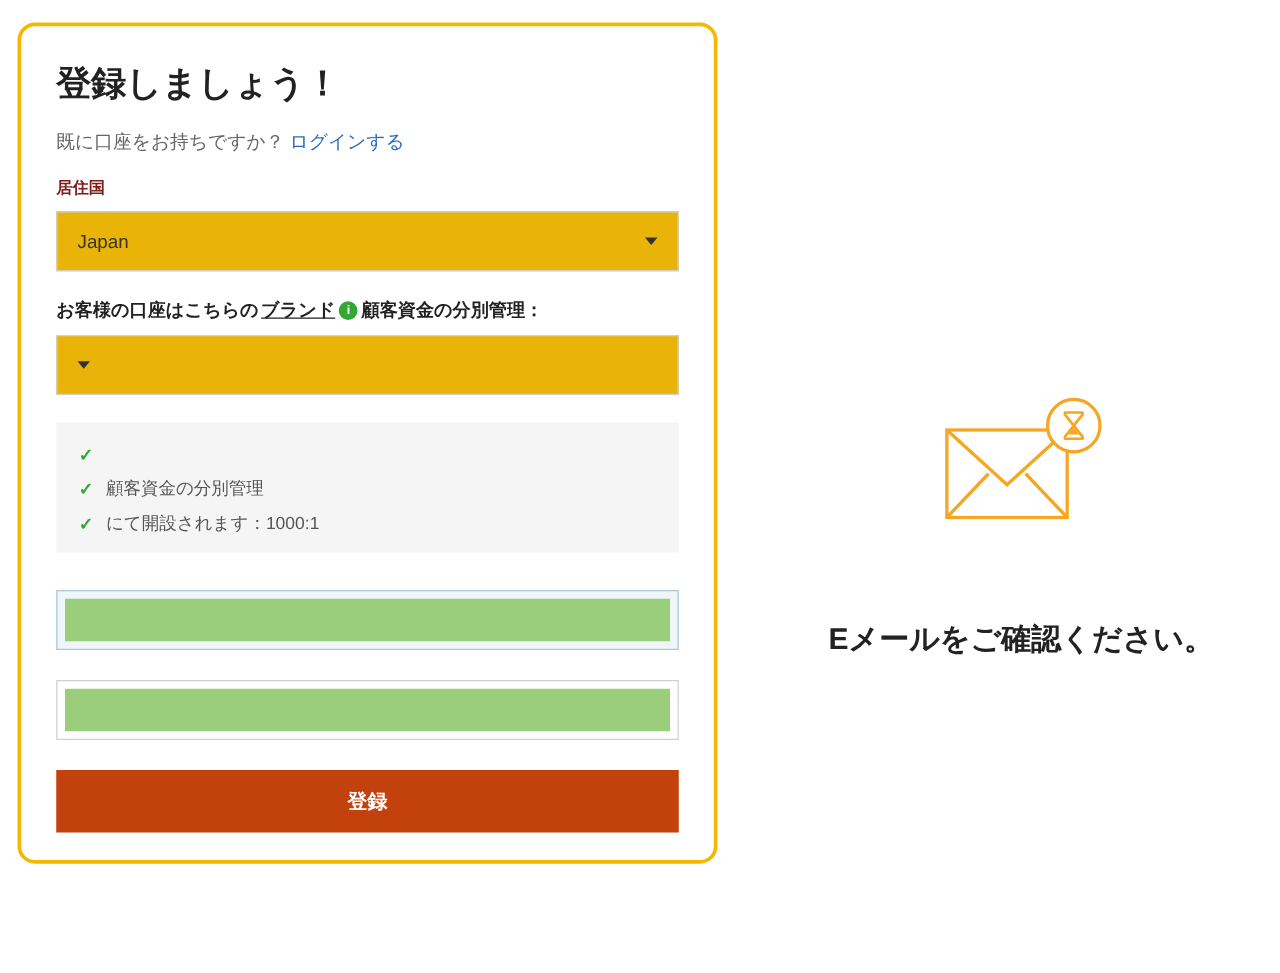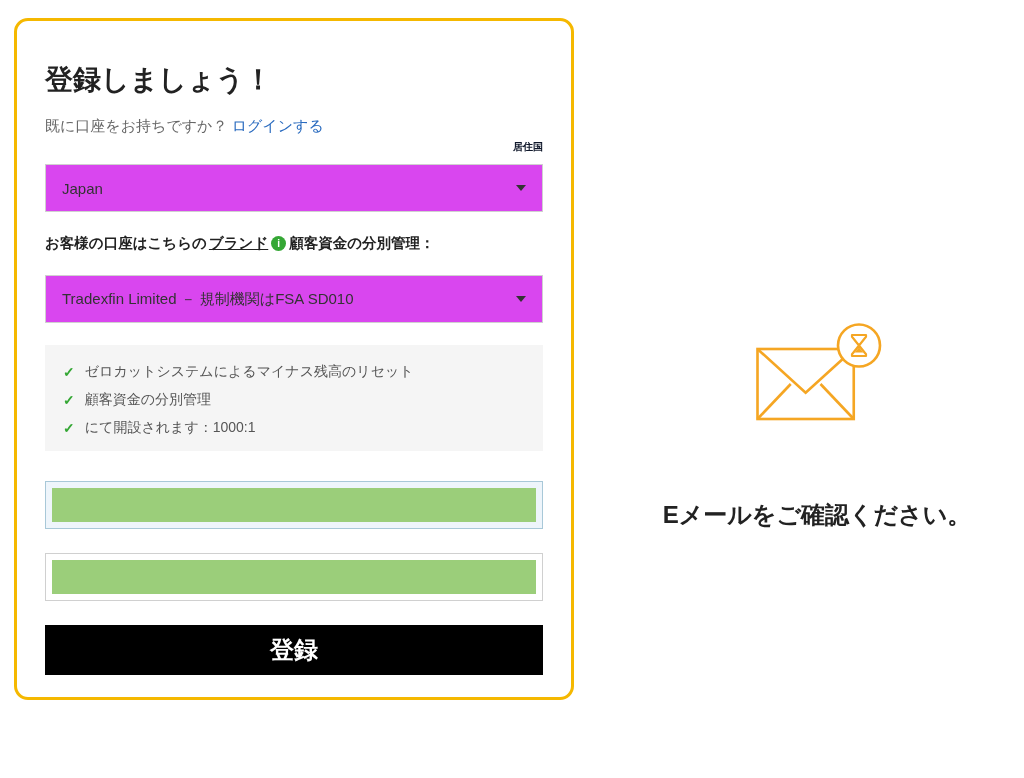--- a/index.html
+++ b/index.html
@@ -19,53 +19,52 @@
     }
     .container {
       display: flex;
       width: 100%;
       gap: 50px;
       align-items: center;
     }
     .form-box {
       border: 3px solid #f5b800;
       border-radius: 14px;
-      padding: 40px 28px 22px 28px;
+      padding: 27px 28px 22px 28px;
       width: 560px;
       flex-shrink: 0;
     }
     .page-title {
       font-size: 28px;
       font-weight: 700;
       color: #222;
       margin-bottom: 18px;
     }
     .login-prompt {
       font-size: 15px;
       color: #666;
-      margin-bottom: 4px;
+      margin-bottom: 18px;
     }
     .login-link {
       color: #2a6bbf;
       text-decoration: none;
       cursor: pointer;
     }
     .field-label {
-      font-size: 10px;
-      font-weight: 700;
-      color: #0f172a;
+      font-size: 13px;
+      font-weight: 700;
+      color: #7f1d1d;
       margin-bottom: 10px;
       display: block;
-      text-align: right;
     }
     .brand-label {
       font-size: 14.5px;
       font-weight: 700;
       color: #222;
-      margin-bottom: 22px;
+      margin-bottom: 10px;
       display: flex;
       align-items: center;
       gap: 2px;
     }
     .brand-underline {
       text-decoration: underline;
       text-align: right;
     }
     .info-badge {
       display: inline-flex;
@@ -81,21 +80,21 @@
       margin: 0 1px;
     }
     .select-wrap {
       position: relative;
       margin-bottom: 22px;
     }
     .select-box {
       width: 100%;
       height: 48px;
       border: 1px solid #d0d0d0;
-      background: #d946ef;
+      background: #eab308;
       padding: 0 16px;
       font-size: 15px;
       color: #333;
       cursor: pointer;
       display: flex;
       align-items: center;
       justify-content: space-between;
     }
     .caret {
       width: 0;
@@ -139,24 +138,24 @@
     }
     .input-inner {
       width: 100%;
       height: 100%;
       background: #9bce7a;
       border: none;
     }
     .submit-btn {
       width: 100%;
       height: 50px;
-      background: #000000;
+      background: #c2410c;
       color: #fff;
       border: none;
-      font-size: 24px;
+      font-size: 16px;
       font-weight: 700;
       cursor: pointer;
     }
     .right-panel {
       flex: 1;
       display: flex;
       flex-direction: column;
       align-items: center;
       padding-top: 120px;
     }
@@ -191,29 +190,27 @@
     </div>
 
     <div class="brand-label">
       <span>お客様の口座はこちらの</span>
       <span class="brand-underline">ブランド</span>
       <span class="info-badge">i</span>
       <span>顧客資金の分別管理：</span>
     </div>
     <div class="select-wrap">
       <div class="select-box">
-        <span>Tradexfin Limited － 規制機関はFSA SD010</span>
         <span class="caret"></span>
       </div>
     </div>
 
     <div class="features-box">
       <div class="feature-row">
         <span class="check-icon">✓</span>
-        <span>ゼロカットシステムによるマイナス残高のリセット</span>
       </div>
       <div class="feature-row">
         <span class="check-icon">✓</span>
         <span>顧客資金の分別管理</span>
       </div>
       <div class="feature-row">
         <span class="check-icon">✓</span>
         <span>にて開設されます：1000:1</span>
       </div>
     </div>

